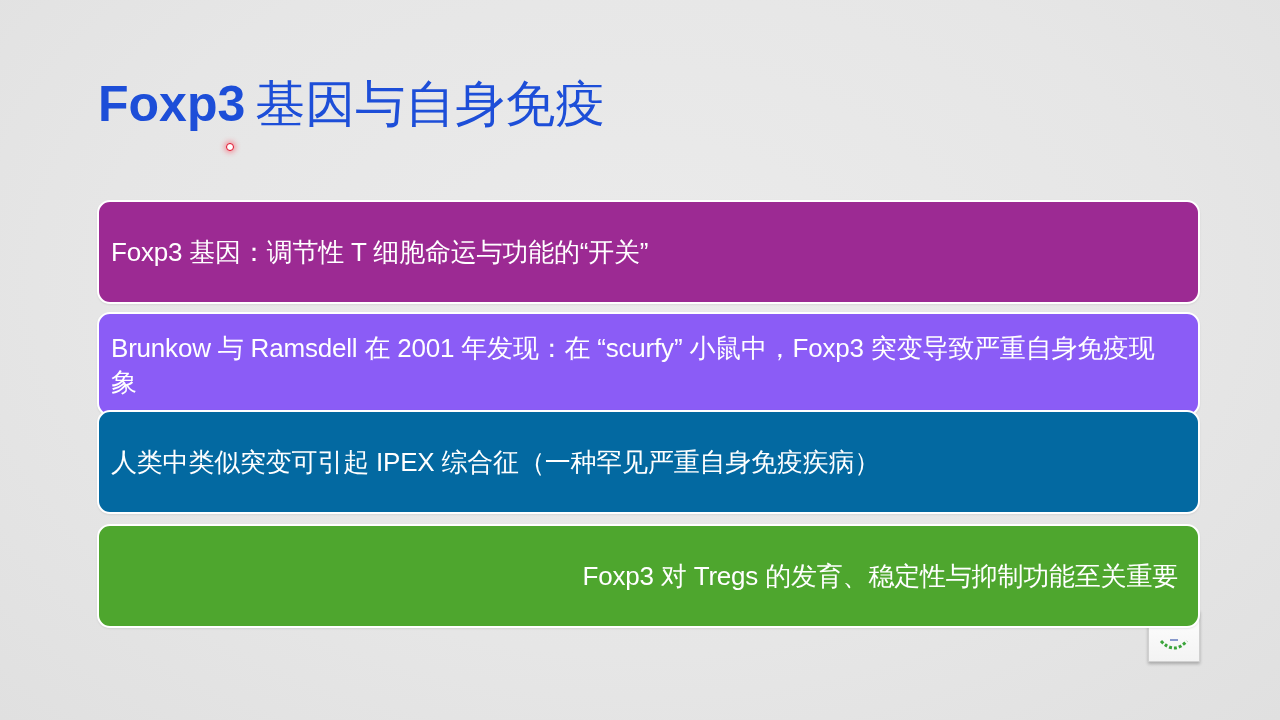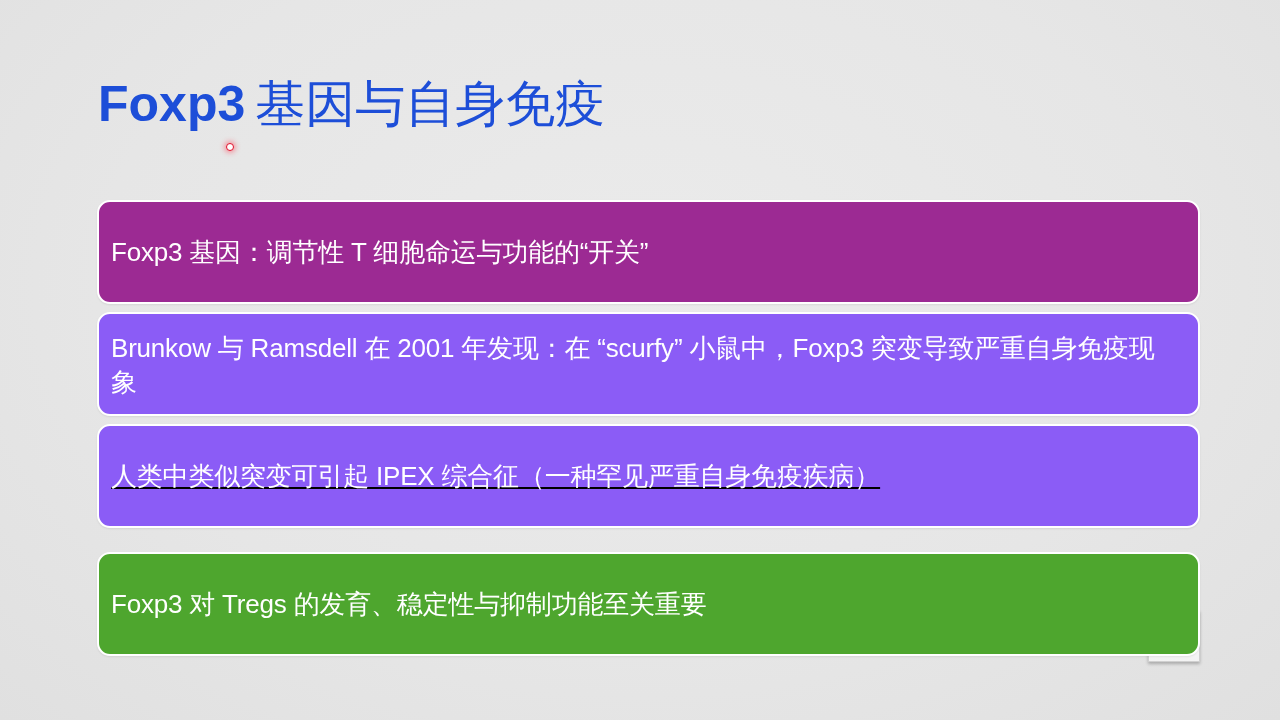--- a/index.html
+++ b/index.html
@@ -75,22 +75,22 @@
       color: #ffffff;
       font-family: "Liberation Sans", "DejaVu Sans", sans-serif;
       font-size: 26px;
       line-height: 34px;
       padding-left: 12px;
       padding-right: 20px;
       letter-spacing: -0.2px;
     }
     .card-1 { top: 0px;   background: #9c2a93; }
     .card-2 { top: 112px; background: #8b5cf6; }
-    .card-3 { top: 224px; background: #8b5cf6; text-decoration: underline; }
-    .card-4 { top: 352px; background: #4ea62e; }
+    .card-3 { top: 210px; background: #0369a1; }
+    .card-4 { top: 324px; background: #4ea62e; justify-content: flex-end; }
 
     .card-2 .card-text { padding-top: 2px; }
 
     .logo-badge {
       position: absolute;
       left: 1148px;
       top: 610px;
       width: 50px;
       height: 50px;
       background: linear-gradient(#ffffff, #f3f3f3);

